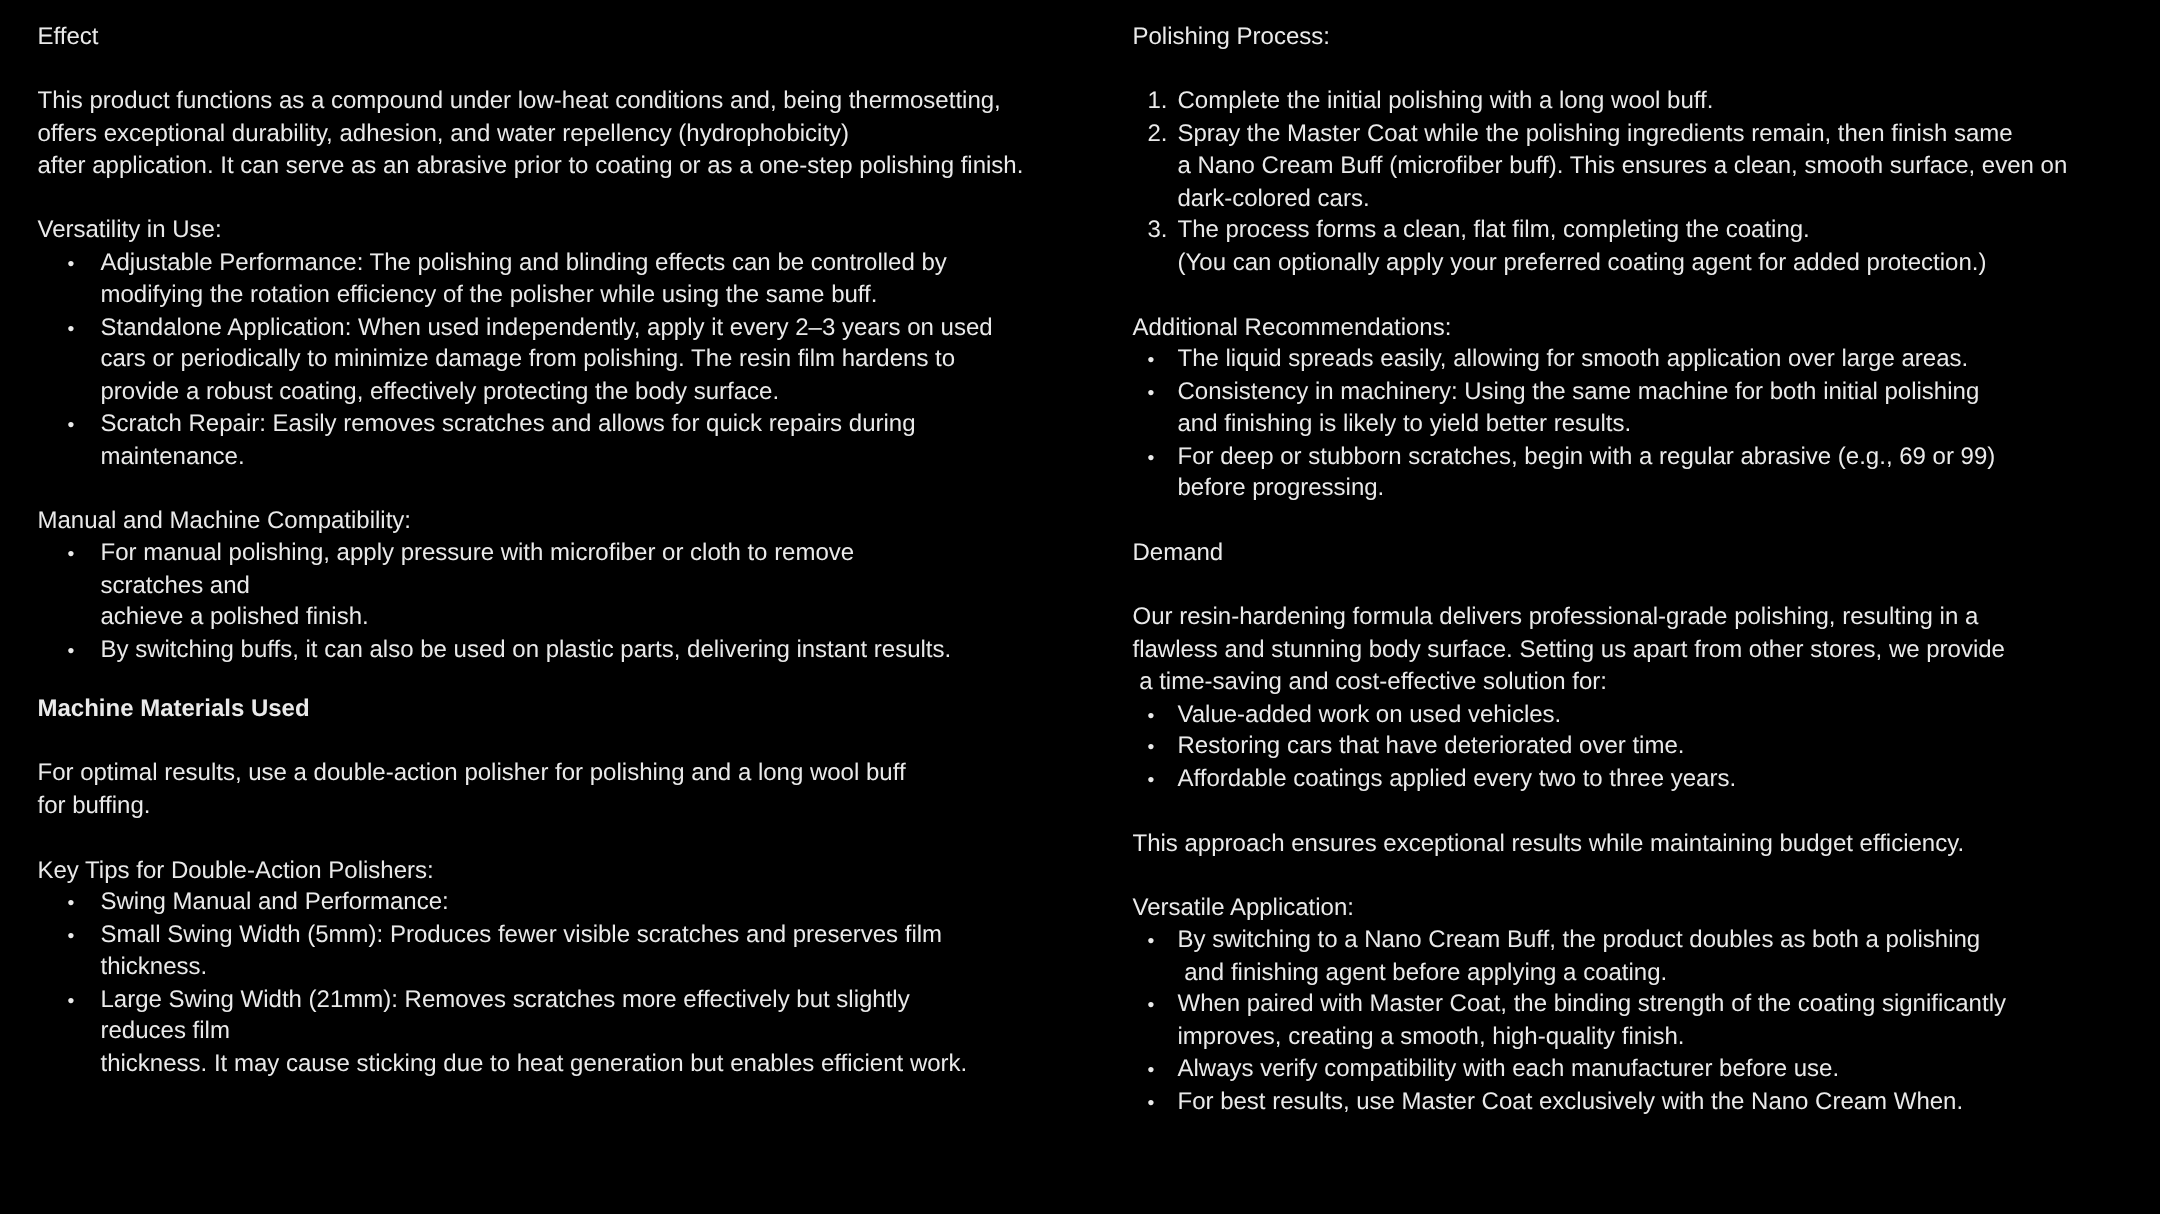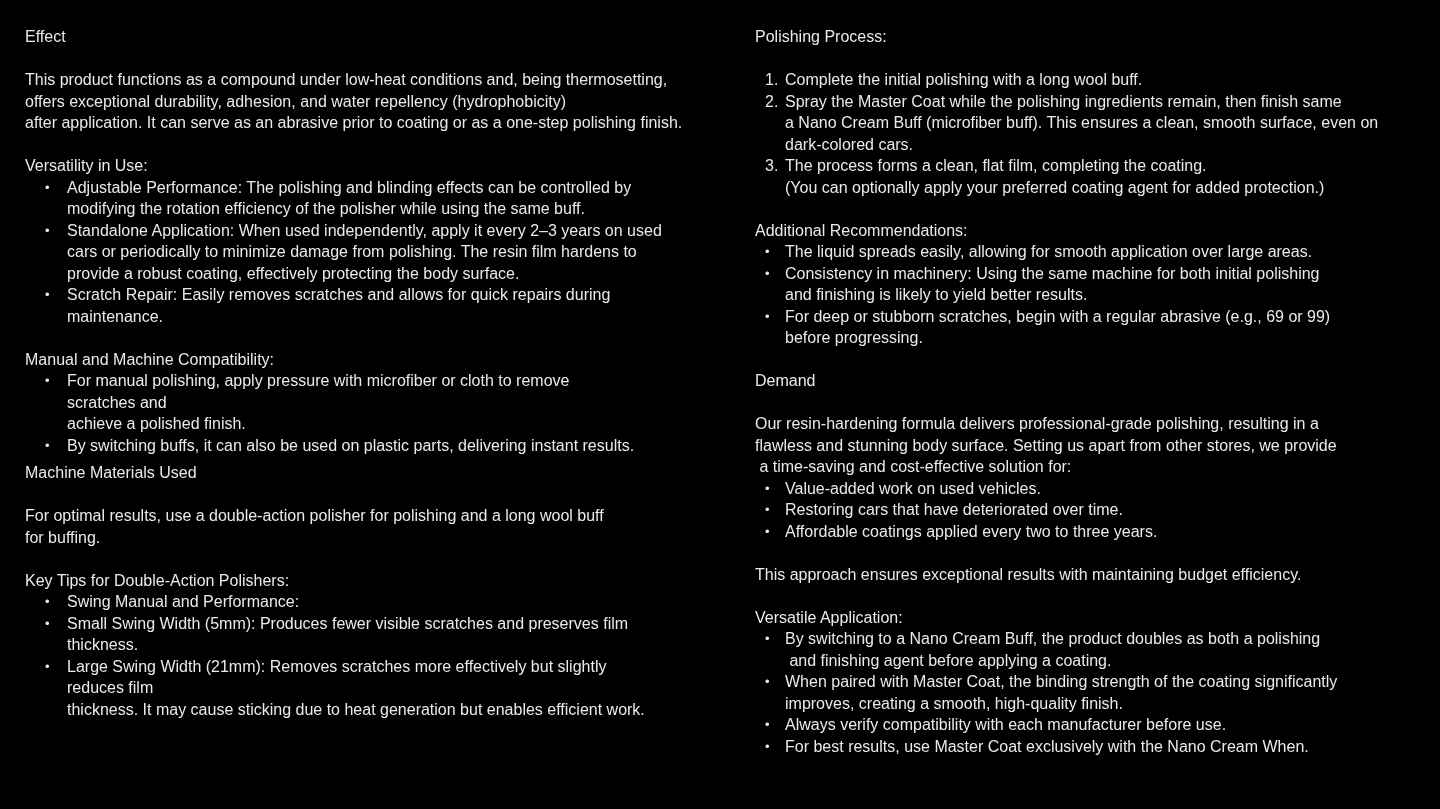--- a/index.html
+++ b/index.html
@@ -12,29 +12,29 @@
     background: #000000;
     overflow: hidden;
     font-family: "Liberation Sans", "DejaVu Sans", sans-serif;
     font-size: 16px;
     line-height: 21.5px;
     color: #eaeaea;
     font-weight: 400;
   }
   .col {
     position: absolute;
-    top: 26px;
+    top: 14px;
   }
   #left-col  { left: 25px;  width: 705px; }
   #right-col { left: 755px; width: 680px; }
 
   .blk { margin-top: 21.5px; }
   .col > .blk:first-child { margin-top: 0; }
   .blk.tight { margin-top: 0; }
-  .blk.half  { margin-top: 6px; }
+  .blk.half  { margin-top: 18px; font-weight: bold; }
 
   .h   { white-space: pre-line; }
   .p   { white-space: pre-line; }
   .txt { white-space: pre-line; display: block; }
 
   .li { position: relative; }
   #left-col  .li { padding-left: 42px; }
   #right-col .li { padding-left: 30px; }
 
   .mk { position: absolute; top: 0; }
@@ -173,21 +173,21 @@
     <div class="li">
       <span class="mk dot">•</span>
       <span class="txt">Restoring cars that have deteriorated over time.</span>
     </div>
     <div class="li">
       <span class="mk dot">•</span>
       <span class="txt">Affordable coatings applied every two to three years.</span>
     </div>
   </div>
 
-  <div class="p blk">This approach ensures exceptional results with maintaining budget efficiency.</div>
+  <div class="p blk">This approach ensures exceptional results while maintaining budget efficiency.</div>
 
   <div class="h blk">Versatile Application:</div>
 
   <div class="blk tight">
     <div class="li">
       <span class="mk dot">•</span>
       <span class="txt">By switching to a Nano Cream Buff, the product doubles as both a polishing
 &nbsp;and finishing agent before applying a coating.</span>
     </div>
     <div class="li">

